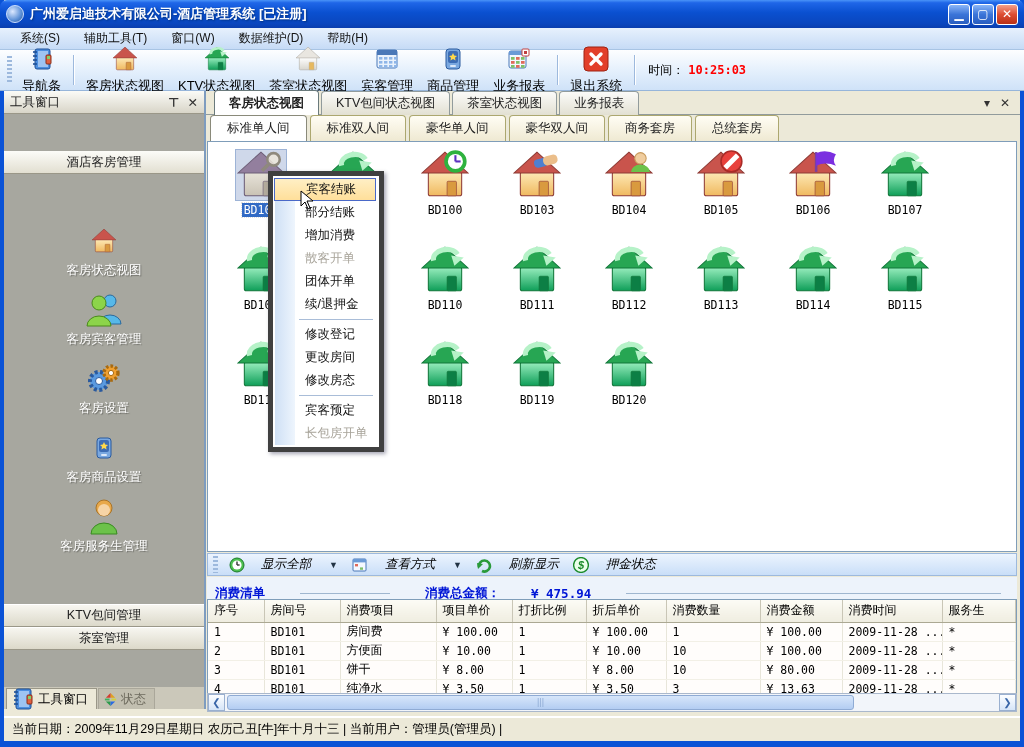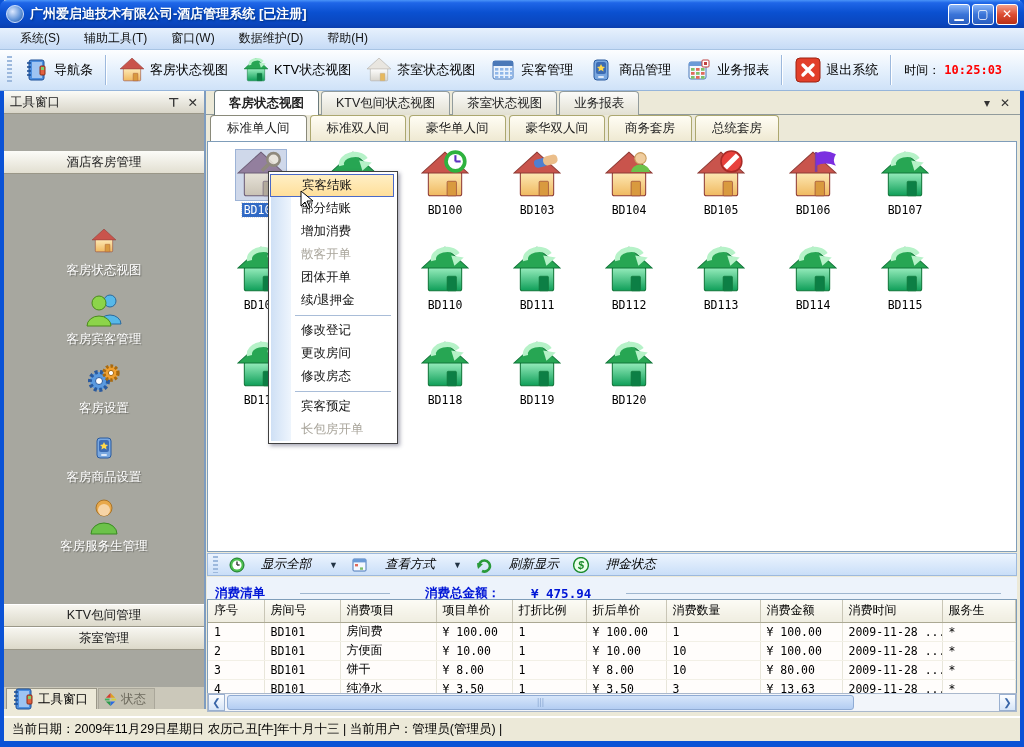--- a/index.html
+++ b/index.html
@@ -26,21 +26,21 @@
   .menubar { position:absolute; left:-4px; top:28px; width:1024px; height:22px;
     background:linear-gradient(180deg,#e7f1fd,#c6dbf6); border-bottom:1px solid #a8c4e4;
     display:flex; align-items:center; padding-left:8px; }
   .menu-item { padding:2px 12px; color:#111; cursor:default; }
   
   .toolbar { position:absolute; left:-4px; top:50px; width:1024px; height:41px;
     background:linear-gradient(180deg,#fdfeff,#e3effc 55%,#cfe2f8); border-bottom:1px solid #96b5da;
     display:flex; align-items:center; padding-left:4px; }
   .grip { width:5px; height:28px; margin:0 3px;
     background:repeating-linear-gradient(180deg,#9db9dd 0 2px,transparent 2px 4px); flex:none; }
-  .tb-btn { display:flex; align-items:center; gap:4px; padding:3px 7px; border-radius:3px; cursor:default; }
+  .tb-btn { display:flex; align-items:center; gap:4px; padding:3px 7px; border-radius:3px; cursor:default;flex-direction:column; }
   .tb-btn .ic { width:28px; height:28px; display:flex; align-items:center; justify-content:center; }
   .tb-btn .lb { font-size:13px; color:#000; white-space:nowrap; }
   .tb-sep { width:1px; height:30px; background:#9db9dd; margin:0 5px; box-shadow:1px 0 0 #fff; }
   .tb-time { display:flex; align-items:center; font-size:12px; margin-left:8px; }
   .tb-time .tval { color:#f00; font-weight:bold; font-family:"DejaVu Sans Mono",monospace; margin-left:4px; }
   
   .sidebar { position:absolute; left:0; top:91px; width:202px; bottom:32px; background:#a7a79f;
     border-right:2px solid #7e9cbf; display:flex; flex-direction:column;gap:37px; }
   .sb-title { height:23px; background:linear-gradient(180deg,#fbfbf7,#d8d5c8); border-bottom:1px solid #9a9788;
     display:flex; align-items:center; padding:0 6px; color:#222; font-size:12.5px; }
@@ -78,22 +78,22 @@
   .room-panel { position:absolute; left:1px; top:50px; right:3px; height:411px; background:#fff;
     border:1px solid #7f9db9; overflow:hidden; }
   .room-grid { display:flex; flex-wrap:wrap; padding:8px 0 0 7px; }
   .room-cell { width:92px; height:95px; display:flex; flex-direction:column; align-items:center; cursor:pointer; }
   .room-cell .ric { width:50px; height:50px; }
   .room-cell .rlb { margin-top:3px; font-family:"DejaVu Sans Mono",monospace; font-size:11.5px; color:#000;
     padding:0 2px; }
   .room-cell.selected .ric { background:#cfd8ea; outline:1px solid #9db3d6; }
   .room-cell.selected .rlb { background:#316ac5; color:#fff; outline:1px dotted #e0e0e0; }
   
-  .ctx-menu { position:absolute; left:60px; top:29px; width:130px; background:#fff;
-    border:1px solid #404040; box-shadow:2px 2px 4px rgba(60,60,90,.45); padding:2px 2px 2px 0; z-index:50; }
+  .ctx-menu { position:absolute; left:60px; top:29px; width:116px; background:#fff;
+    border:5px solid #404040; box-shadow:2px 2px 4px rgba(60,60,90,.45); padding:2px 2px 2px 0; z-index:50; }
   .ctx-strip { position:absolute; left:2px; top:2px; bottom:2px; width:20px;
     background:linear-gradient(90deg,#cfe0f5,#eef5fd); }
   .ctx-item { position:relative; height:23px; line-height:23px; padding-left:32px; font-size:12.5px; color:#111;
     cursor:pointer; white-space:nowrap; }
   .ctx-item.disabled { color:#a8a49a; }
   .ctx-item.highlight { background:linear-gradient(180deg,#ffefc5,#ffdf9a); border:1px solid #4a69c8;
     line-height:21px; margin:0 1px; padding-left:31px; }
   .ctx-sep { height:1px; background:#a9bdd8; margin:3px 4px 3px 26px; }
   .cursor-arrow { position:absolute; z-index:60; }
   

